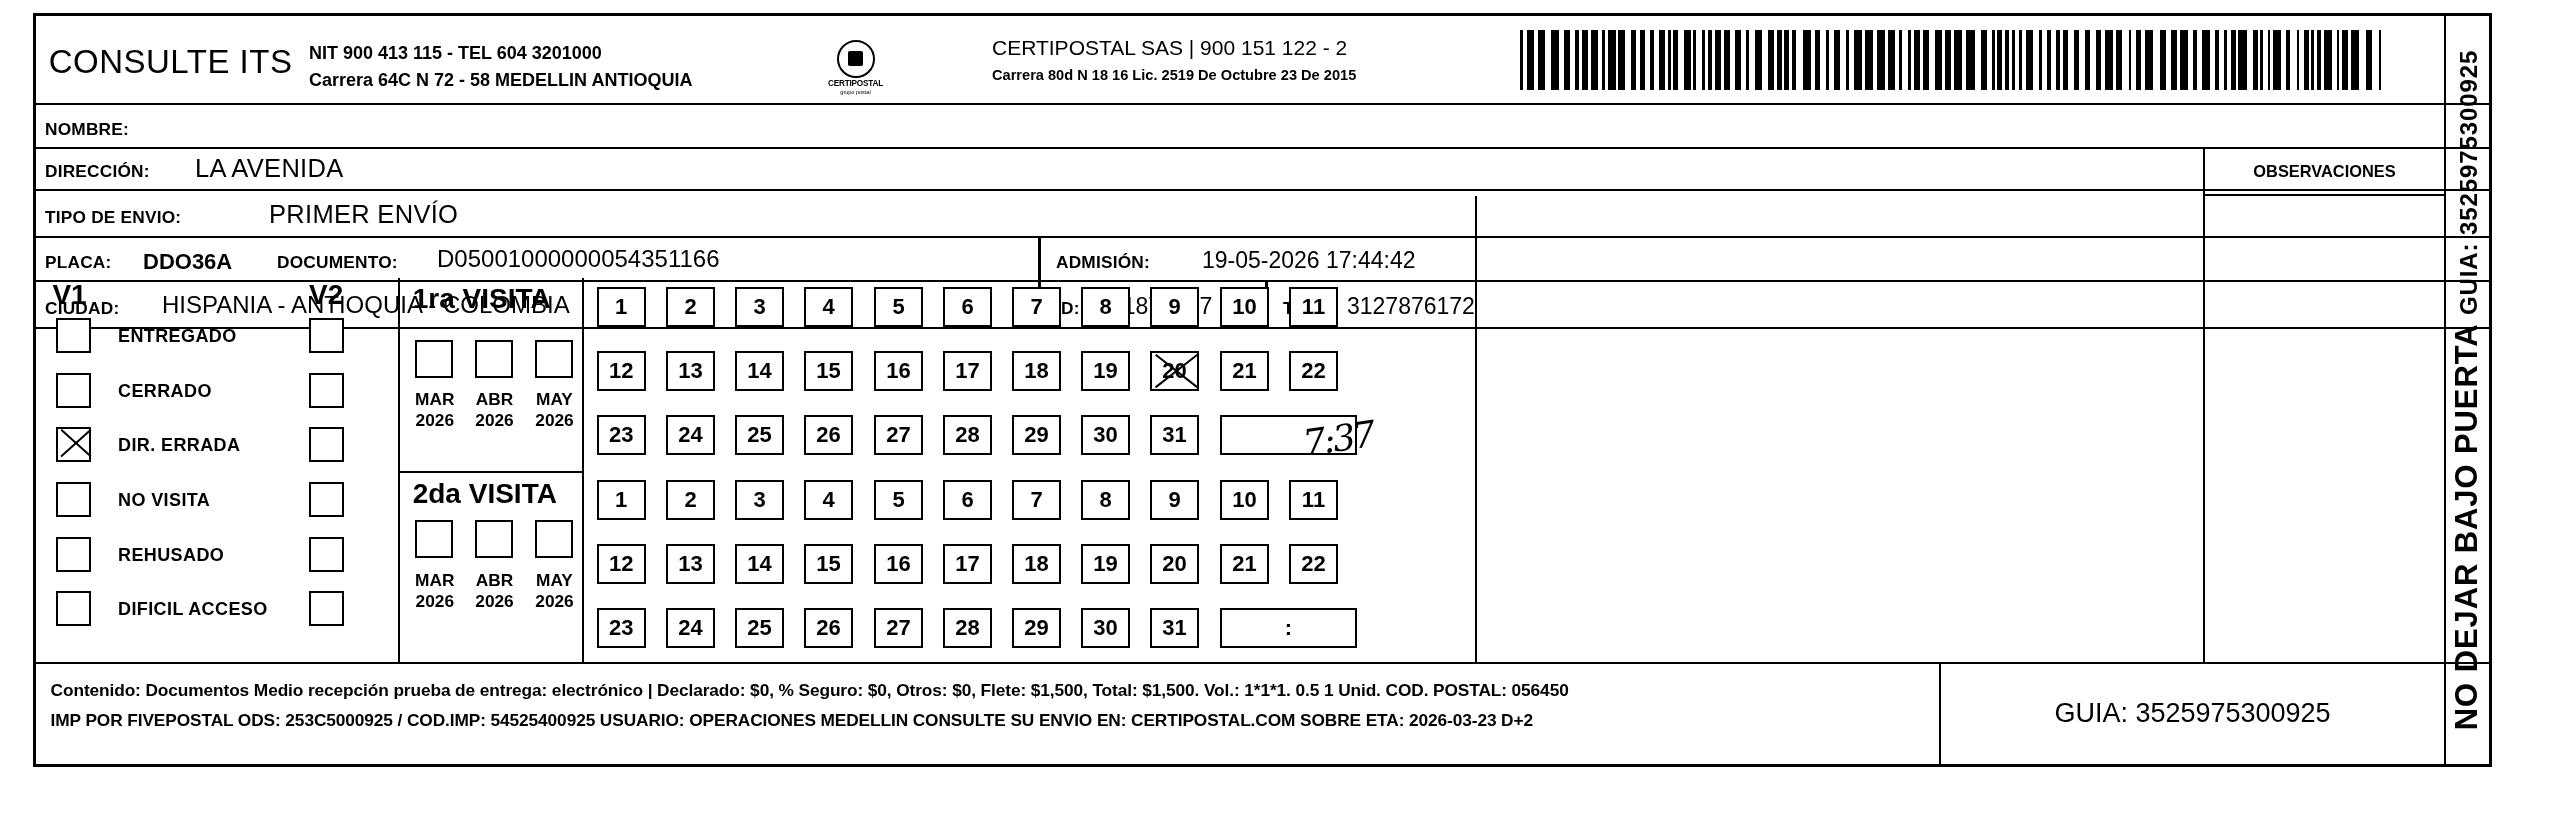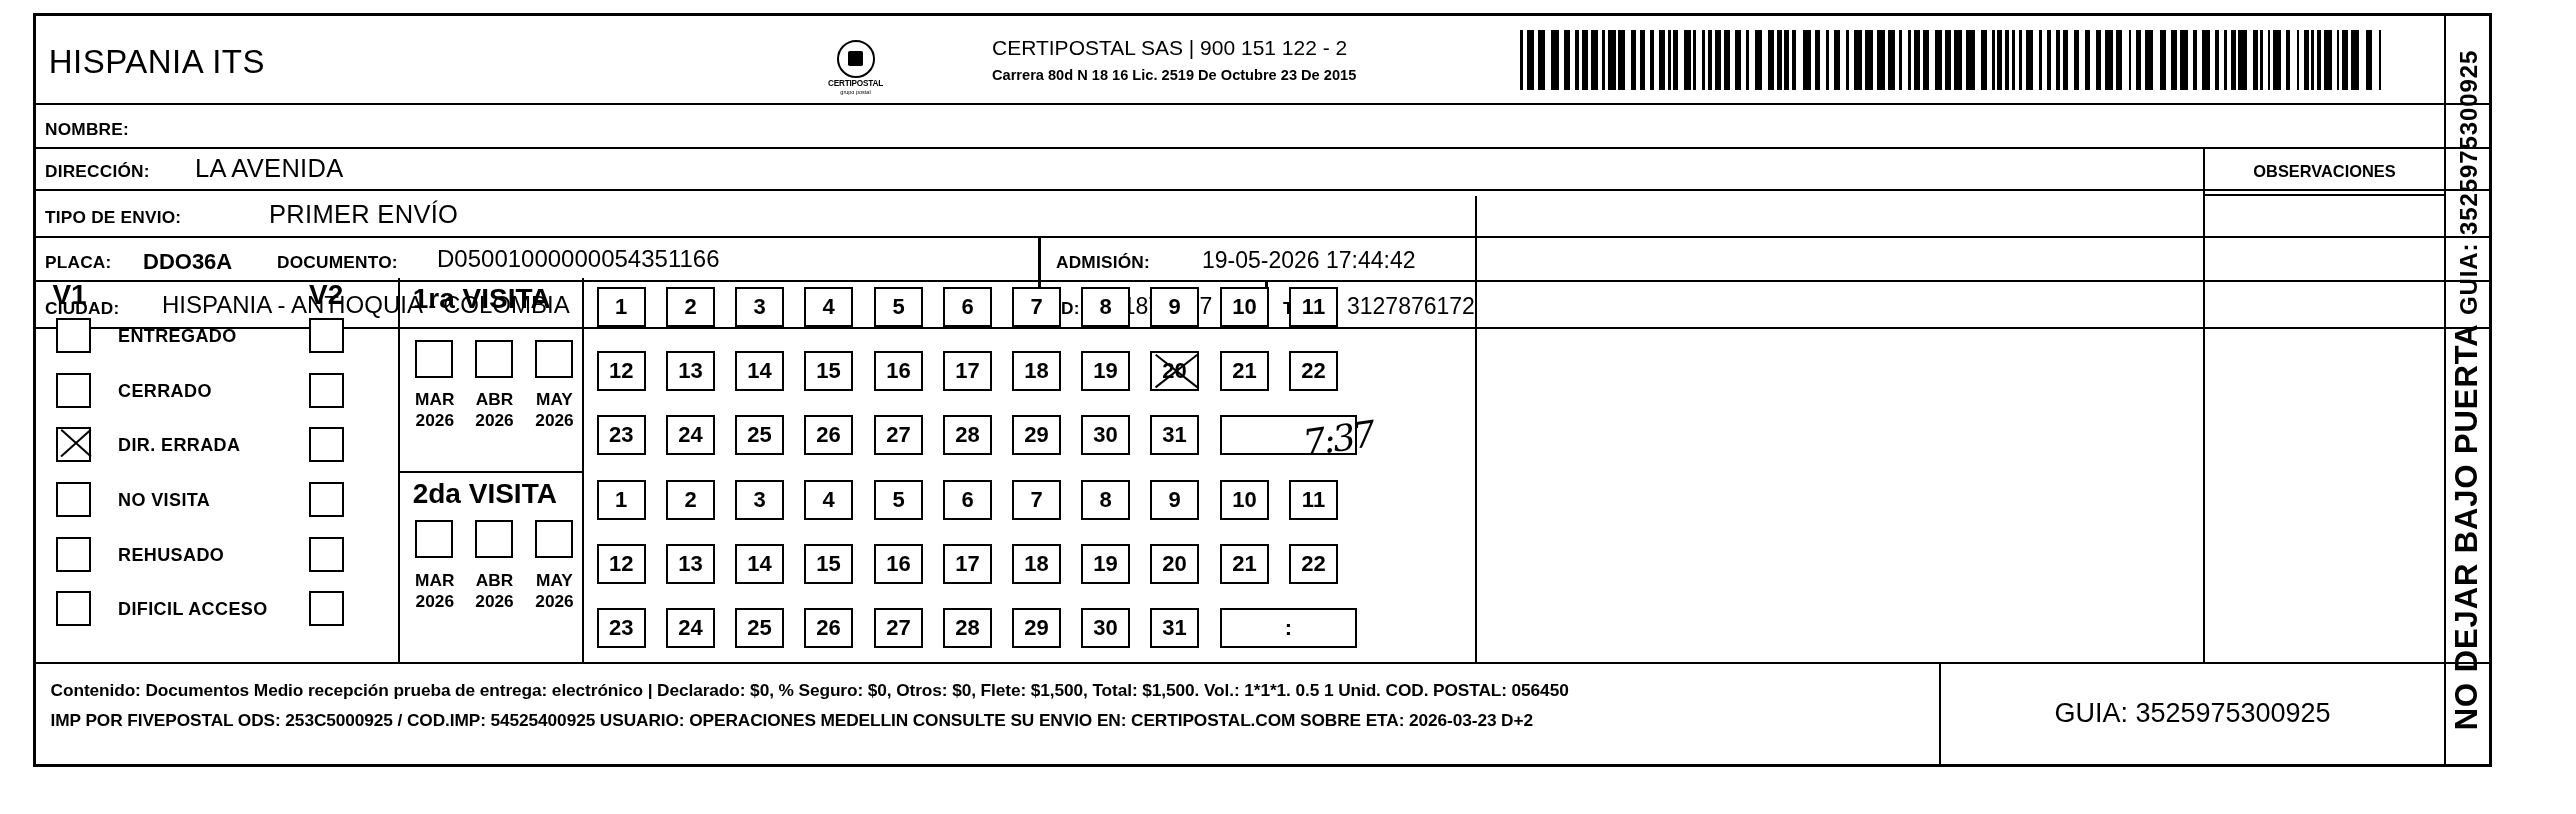--- a/index.html
+++ b/index.html
@@ -459,21 +459,25 @@
     white-space: nowrap;
   }
 </style>
 </head>
 <body>
 
 <div class="sheet">
   <div class="label">
 
     <div class="hdr">
-      <div class="hdr-consorcio">HISPANIA ITS</div>
+      <div class="hdr-consorcio">CONSULTE ITS</div>
+      <div class="hdr-nit">
+        <div>NIT 900 413 115 - TEL 604 3201000</div>
+        <div>Carrera 64C N 72 - 58 MEDELLIN ANTIOQUIA</div>
+      </div>
 
       <div class="hdr-logo">
         <span class="mark"></span>
         <span class="mark-text">CERTIPOSTAL</span>
         <span class="mark-sub">grupo postal</span>
       </div>
 
       <div class="hdr-certi-title">CERTIPOSTAL SAS | 900 151 122 - 2</div>
       <div class="hdr-certi-sub">Carrera 80d N 18 16  Lic. 2519 De Octubre 23 De 2015</div>
 

